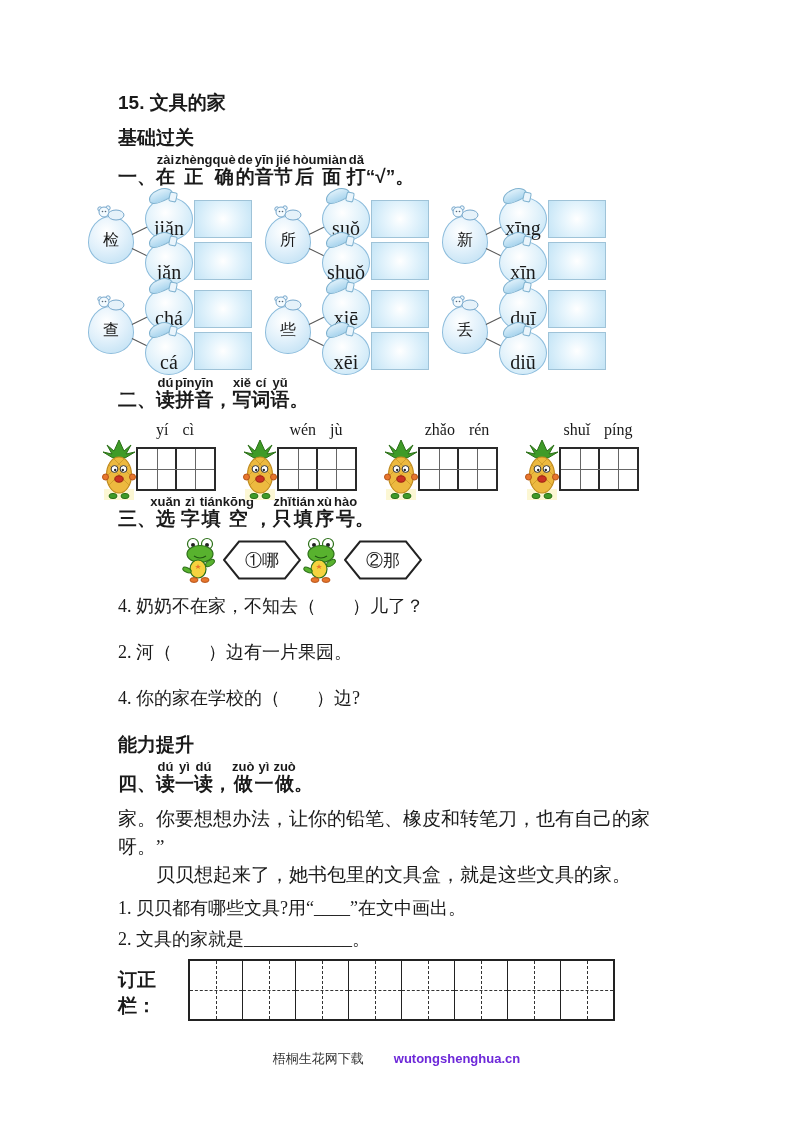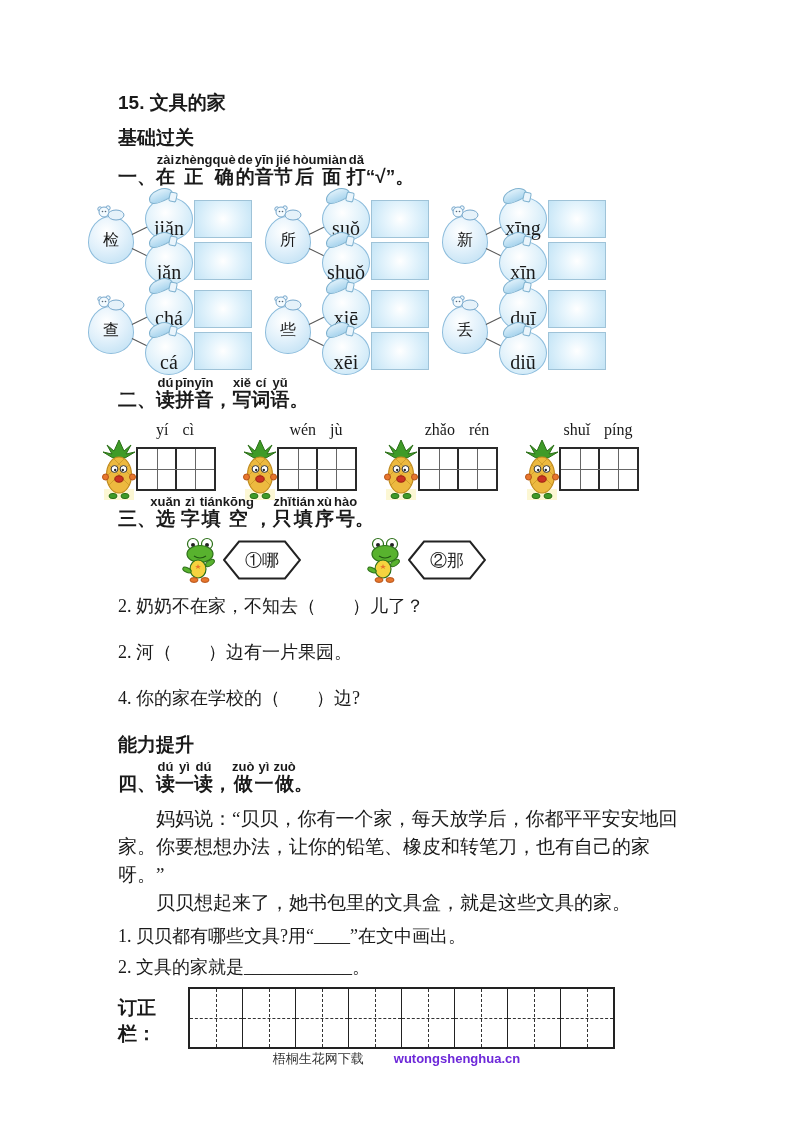--- a/index.html
+++ b/index.html
@@ -43,21 +43,21 @@
   .witem{position:relative;width:141px;height:72px;}
   .pineapple{position:absolute;left:0;top:18px;width:34px;height:62px;}
   .wpinyin{position:absolute;left:30px;top:0;width:86px;text-align:center;font-size:16px;word-spacing:10px;}
   .wgrid{position:absolute;left:34px;top:26px;width:76px;height:40px;border:2px solid #2a2a2a;background:#fff;}
   .wgrid .v25{position:absolute;top:0;bottom:0;left:25%;width:1px;background:#666;}
   .wgrid .v50{position:absolute;top:0;bottom:0;left:50%;width:2px;margin-left:-1px;background:#2a2a2a;}
   .wgrid .v75{position:absolute;top:0;bottom:0;left:75%;width:1px;background:#666;}
   .wgrid .h50{position:absolute;left:0;right:0;top:50%;height:1px;background:#666;}
 
   
-  .choicesrow{display:flex;gap:64px;margin:4px 0 0 62px;height:48px;}
+  .choicesrow{display:flex;margin:4px 0 0 62px;height:48px;}
   .choice{position:relative;display:flex;align-items:center;}
   .frog{width:40px;height:46px;}
   .hexwrap{position:relative;width:78px;height:40px;margin-left:3px;}
   .hexwrap svg{position:absolute;inset:0;}
   .hexlabel{position:absolute;inset:0;display:flex;align-items:center;justify-content:center;font-size:17px;}
 
   .sentence{font-size:18px;margin:16px 0 22px;}
   .sentence:first-child{margin-top:10px;}
 
   .passage{margin-top:8px;font-size:19px;line-height:28px;}
@@ -372,31 +372,30 @@
           <div class="hexwrap">
             <svg viewBox="0 0 78 40">
               <polygon points="1,20 16,1.5 62,1.5 77,20 62,38.5 16,38.5" fill="#fff" stroke="#222" stroke-width="2"></polygon>
             </svg>
             <span class="hexlabel">②那</span>
           </div>
         </div>
       </div>
 
     <div id="sentences">
-        <div class="sentence">2. 奶奶不在家，不知去（　　）儿了？</div>
+        <div class="sentence">4. 奶奶不在家，不知去（　　）儿了？</div>
         <div class="sentence">2. 河（　　）边有一片果园。</div>
         <div class="sentence">4. 你的家在学校的（　　）边?</div>
       </div>
 
     <div class="subhead">能力提升</div>
 
     <div class="exhead"><span>四、</span><span><ruby>读<rt>dú</rt></ruby><ruby>一<rt>yì</rt></ruby><ruby>读<rt>dú</rt></ruby><ruby>，<rt>&nbsp;</rt></ruby><ruby>做<rt>zuò</rt></ruby><ruby>一<rt>yì</rt></ruby><ruby>做<rt>zuò</rt></ruby></span><span>。</span></div>
 
     <div class="passage" id="passage">
-        <div class="pline indent">妈妈说：“贝贝，你有一个家，每天放学后，你都平平安安地回</div>
         <div class="pline">家。你要想想办法，让你的铅笔、橡皮和转笔刀，也有自己的家呀。”</div>
         <div class="pline indent">贝贝想起来了，她书包里的文具盒，就是这些文具的家。</div>
       </div>
     <div id="questions">
         <div class="pquestion">1. 贝贝都有哪些文具?用“____”在文中画出。</div>
         <div class="pquestion">2. 文具的家就是____________。</div>
       </div>
 
     <div class="correction">
       <span class="correction-label">订正栏：</span>

